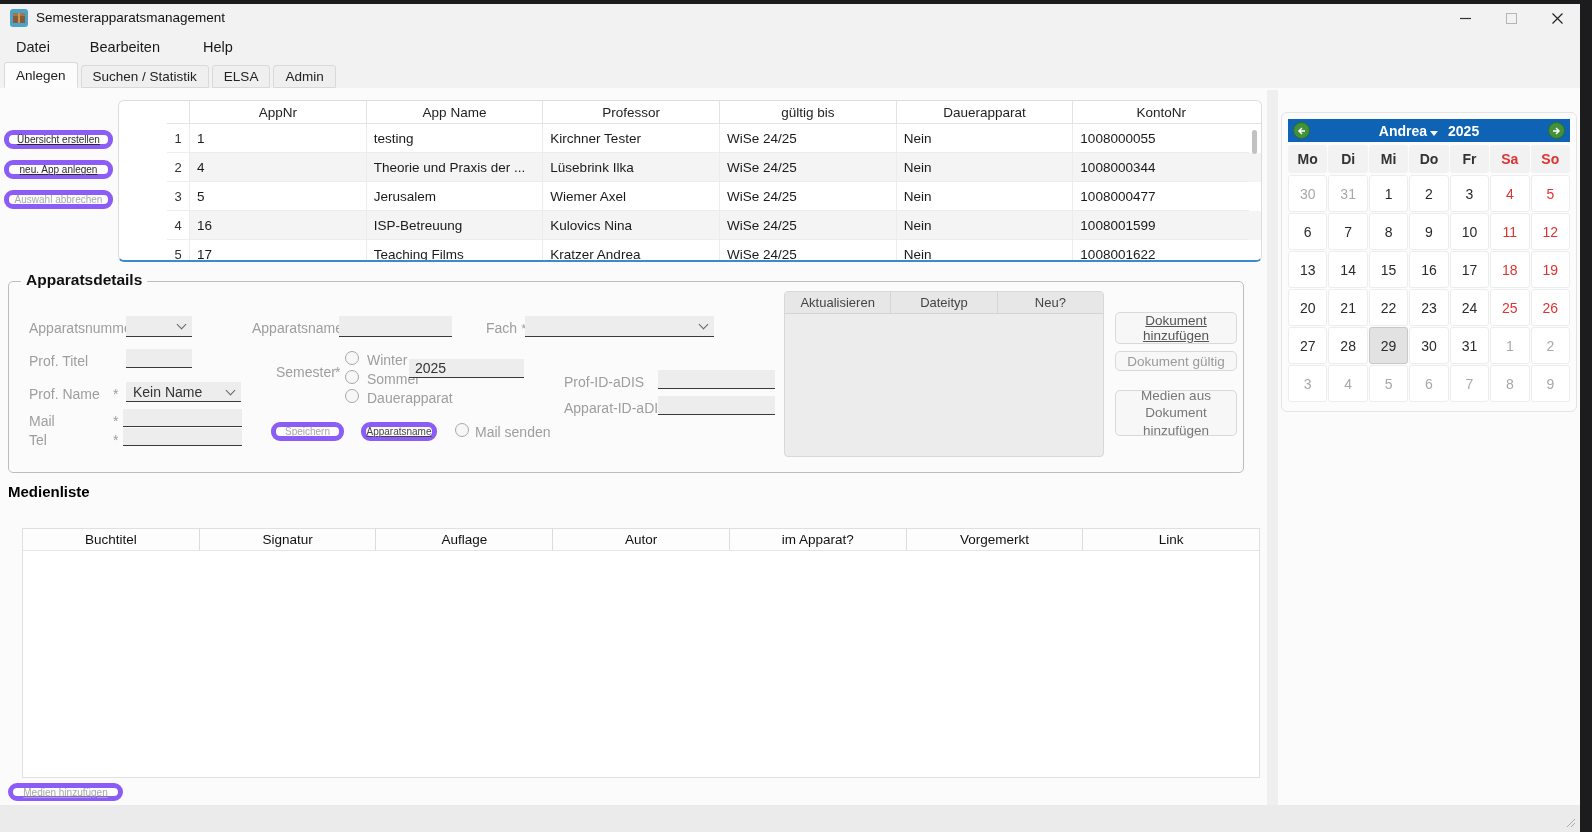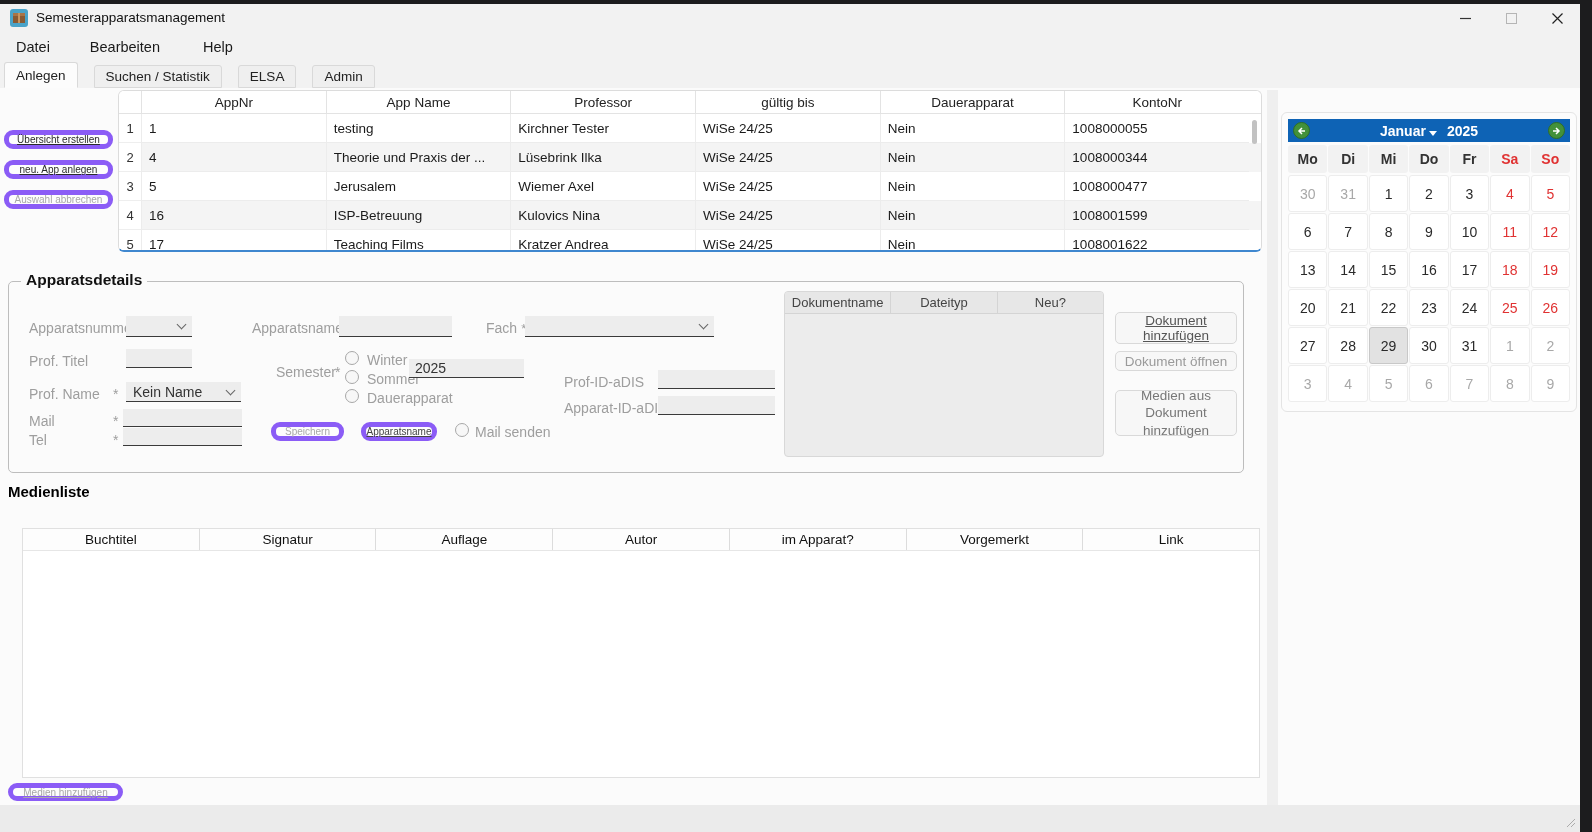--- a/index.html
+++ b/index.html
@@ -13,21 +13,21 @@
   .title-text { position:absolute; left:36px; top:6px; font-size:13.5px; color:#111; }
   .winbtn { position:absolute; top:0; width:46px; height:28px; display:flex; align-items:center; justify-content:center; }
   .winbtn.min { left:1442px; } .winbtn.max { left:1488px; } .winbtn.close { left:1534px; }
 
   
   .menubar { position:absolute; left:0; top:28px; width:100%; height:30px; background:#f2f2f2; display:flex; align-items:center; }
   .menu-item { font-size:14.5px; color:#1a1a1a; padding:4px 8px; }
   .menu-item.m0 { margin-left:8px; } .menu-item.m1 { margin-left:24px; } .menu-item.m2 { margin-left:27px; }
 
   
-  .tabrow { position:absolute; left:0; top:58px; width:100%; height:26px; background:#f2f2f2; display:flex; align-items:flex-end; padding-left:4px;gap:13px; }
+  .tabrow { position:absolute; left:0; top:58px; width:100%; height:26px; background:#f2f2f2; display:flex; align-items:flex-end; padding-left:4px; }
   .tab { height:23px; padding:0 11px; display:flex; align-items:center; background:#efefef; border:1px solid #d9d9d9; border-radius:3px 3px 0 0; font-size:13.5px; color:#222; margin-right:3px; }
   .tab.active { background:#fcfcfc; height:26px; border-bottom-color:#fcfcfc; }
 
   .content { position:absolute; left:0; top:84px; width:100%; height:744px; background:#fbfbfb; }
 
   
   .btn { background:#fdfdfd; border:5px solid #8b5cf6; border-radius:9px; font-size:10px; color:#2c2c2c; display:flex; align-items:center; justify-content:center; position:absolute; white-space:nowrap; }
   .btn.u { text-decoration:underline; }
   .btn.disabled { color:#a8a8a8; }
   .side-b { left:4px; width:109px; height:19px; }
@@ -140,21 +140,21 @@
     <div class="tab">ELSA</div>
     <div class="tab">Admin</div>
   </div>
 
   <div class="content">
 
     <button class="btn u side-b" style="top:42px;">Übersicht erstellen</button>
     <button class="btn u side-b" style="top:72px;">neu. App anlegen</button>
     <button class="btn disabled side-b" style="top:102px;">Auswahl abbrechen</button>
 
-    <div class="apps-table" style="top:2px;">
+    <div class="apps-table" style="top:12px;padding-left:48px;">
       <div class="at-header">
         <div class="at-corner"></div>
         <div class="at-h">AppNr</div>
         <div class="at-h">App Name</div>
         <div class="at-h">Professor</div>
         <div class="at-h">gültig bis</div>
         <div class="at-h">Dauerapparat</div>
         <div class="at-h">KontoNr</div>
         <div class="at-sbspace"></div>
       </div>
@@ -216,21 +216,21 @@
     <div class="v-strip" style="top:2px;"></div>
 
     <div class="cal-card" style="top:24px;">
       <div class="cal-head">
         <div class="cal-nav">
           <svg width="10" height="10" viewBox="0 0 10 10">
               <path d="M8 5H2.5M5 2L2 5l3 3" stroke="#fff" fill="none" stroke-width="1.5"></path>
             </svg>
         </div>
         <div class="cal-title">
-          <span>Januar</span>
+          <span>Andrea</span>
           <span class="cal-caret"></span>
           <span class="cal-year">2025</span>
         </div>
         <div class="cal-nav">
           <svg width="10" height="10" viewBox="0 0 10 10">
               <path d="M2 5h5.5M5 2l3 3-3 3" stroke="#fff" fill="none" stroke-width="1.5"></path>
             </svg>
         </div>
       </div>
       <div class="cal-dhrow">
@@ -341,29 +341,29 @@
       <span class="lbl" style="left:104px; top:150px;">*</span>
       <input class="u-input" style="left: 114px; top: 146px; width: 119px; height: 18px;" readonly="">
 
       <button class="btn disabled" style="left:262px; top:140px; width:73px; height:19px;">Speichern</button>
       <button class="btn u" style="left:352px; top:140px; width:76px; height:19px; color:#444;">Apparatsname</button>
       <span class="radio" style="left:446px; top:141px;"></span>
       <span class="lbl" style="left:466px; top:142px;">Mail senden</span>
 
       <div class="doc-panel">
         <div class="doc-header">
-          <div class="doc-h">Dokumentname</div>
+          <div class="doc-h">Aktualisieren</div>
           <div class="doc-h">Dateityp</div>
           <div class="doc-h">Neu?</div>
         </div>
         <div></div>
       </div>
 
       <button class="doc-btn u" style="top:30px; height:32px; text-decoration:underline;">Dokument hinzufügen</button>
-      <button class="doc-btn" style="top:69px; height:20px; color:#9a9a9a;">Dokument öffnen</button>
+      <button class="doc-btn" style="top:69px; height:20px; color:#9a9a9a;">Dokument gültig</button>
       <button class="doc-btn" style="top:108px; height:46px; color:#777; padding:0 6px; line-height:1.3;">Medien aus Dokument hinzufügen</button>
     </div>
 
     <div class="medien-title" style="top:395px;">Medienliste</div>
     <div class="medien-table" style="top:440px;">
       <div class="mt-header">
         <div class="mt-h">Buchtitel</div>
         <div class="mt-h">Signatur</div>
         <div class="mt-h">Auflage</div>
         <div class="mt-h">Autor</div>

